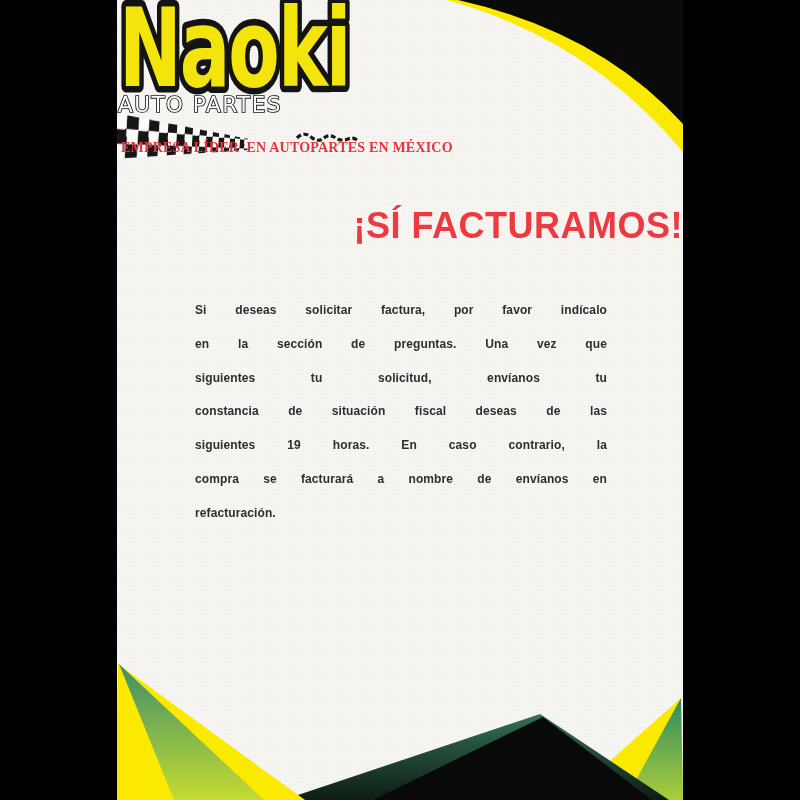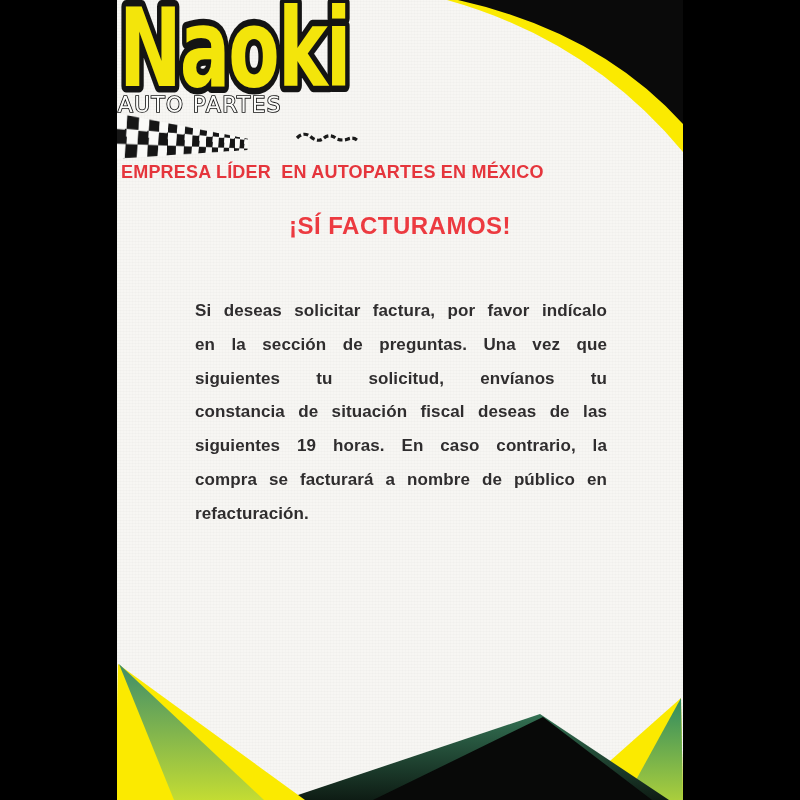--- a/index.html
+++ b/index.html
@@ -34,34 +34,34 @@
     background-color:#fafaf8;
     background-image:conic-gradient(#161616 0 25%, #fafaf8 25% 50%, #161616 50% 75%, #fafaf8 75%);
     background-size:30.6px 30.6px;
     clip-path:polygon(0 0, 100% 30%, 100% 72%, 0 100%);
     transform:rotate(3.5deg) perspective(200px) rotateY(32deg);
     transform-origin:left center;
   }
   .flag-tail{position:absolute;left:183px;top:17px;width:62px;height:18px;overflow:visible;}
 
   .tagline{
-    position:absolute;left:4px;top:163px;width:560px;
-    font-size:18px;line-height:18px;font-weight:bold;color:#e5353c;
-    letter-spacing:0.2px;white-space:pre;
+    position:absolute;left:4px;top:139px;width:560px;
+    font-size:14px;line-height:18px;font-weight:bold;color:#e5353c;
+    letter-spacing:0.2px;white-space:pre;font-family:Liberation Serif, serif;
   }
 
   .headline{
     position:absolute;left:0;top:206px;width:566px;
-    text-align:center;font-size:24px;line-height:40px;font-weight:bold;
+    text-align:right;font-size:36px;line-height:40px;font-weight:bold;
     color:#ec3a40;letter-spacing:0.5px;
   }
 
   .body-par{
     position:absolute;left:78px;top:294px;width:412px;
-    font-size:17px;line-height:33.8px;font-weight:bold;color:#2f2d2e;
+    font-size:12px;line-height:33.8px;font-weight:bold;color:#2f2d2e;
     letter-spacing:0.1px;
   }
   .pline{text-align:justify;text-align-last:justify;}
   .pline.last{text-align-last:left;}
 </style>
 </head>
 <body>
 
 <div class="page">
   <div class="doc">
@@ -110,18 +110,18 @@
     <div class="tagline">EMPRESA LÍDER  EN AUTOPARTES EN MÉXICO</div>
 
     <div class="headline">¡SÍ FACTURAMOS!</div>
 
     <div class="body-par">
       <div class="pline">Si deseas solicitar factura, por favor indícalo</div>
       <div class="pline">en la sección de preguntas. Una vez que</div>
       <div class="pline">siguientes tu solicitud, envíanos tu</div>
       <div class="pline">constancia de situación fiscal deseas de las</div>
       <div class="pline">siguientes 19 horas. En caso contrario, la</div>
-      <div class="pline">compra se facturará a nombre de público en</div>
+      <div class="pline">compra se facturará a nombre de envíanos en</div>
       <div class="pline last">refacturación.</div>
     </div>
 
   </div>
 </div>
 
 </body></html>

